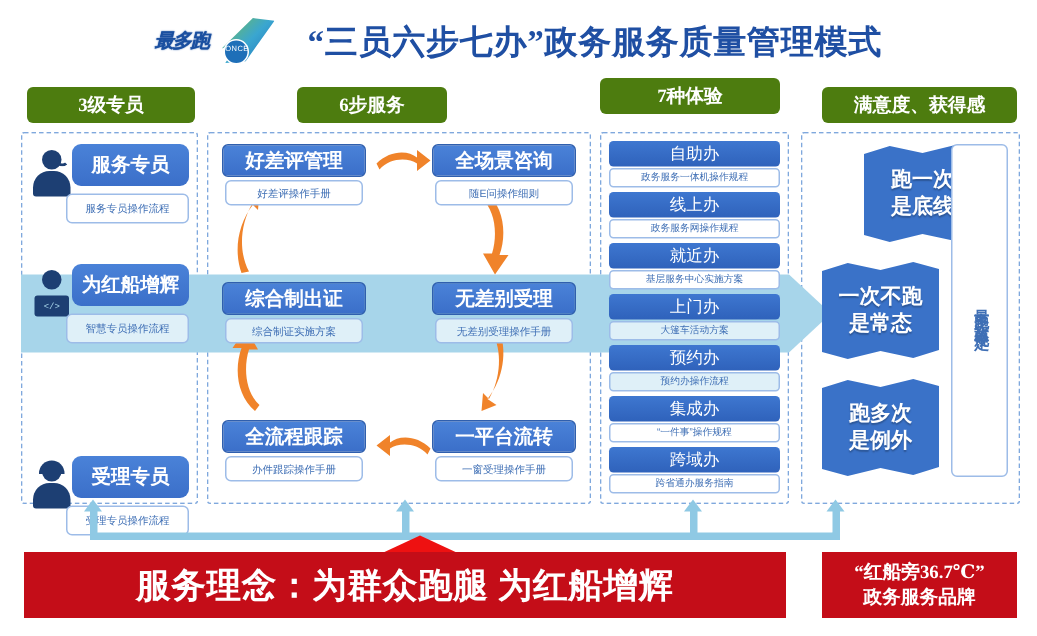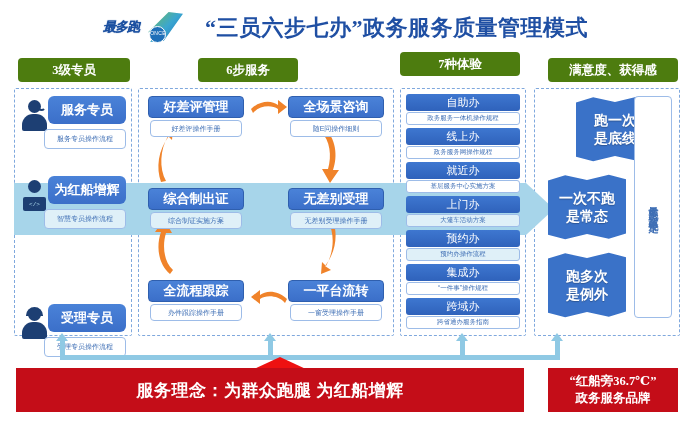--- a/index.html
+++ b/index.html
@@ -228,21 +228,21 @@
   .conn-right {
     position: absolute; left: 555px; top: 355px; width: 5px; height: 5px;
     background: #8fc9e4;
   }
 
   
   .concept-bar {
     position: absolute; left: 16px; top: 368px; width: 508px; height: 44px;
     background: #c40d18; color: #ffffff;
     display: flex; align-items: center; justify-content: center;
-    font-size: 17px; font-weight: bold; letter-spacing: .5px;
+    font-size: 23px; font-weight: bold; letter-spacing: .5px;
     font-family: "Liberation Serif", "DejaVu Serif", serif;
   }
   .concept-tip {
     position: absolute; left: 252px; top: 357px; width: 0; height: 0;
     border-left: 28px solid transparent; border-right: 28px solid transparent;
     border-bottom: 13px solid #ee1111;
   }
   .brand-box {
     position: absolute; left: 548px; top: 368px; width: 130px; height: 44px;
     background: #c40d18; color: #ffffff;

